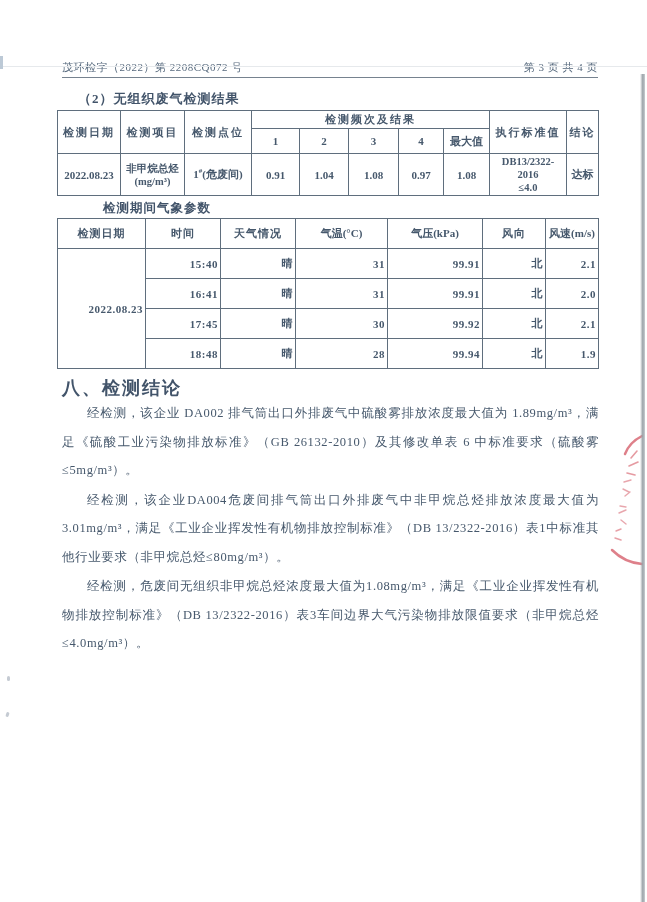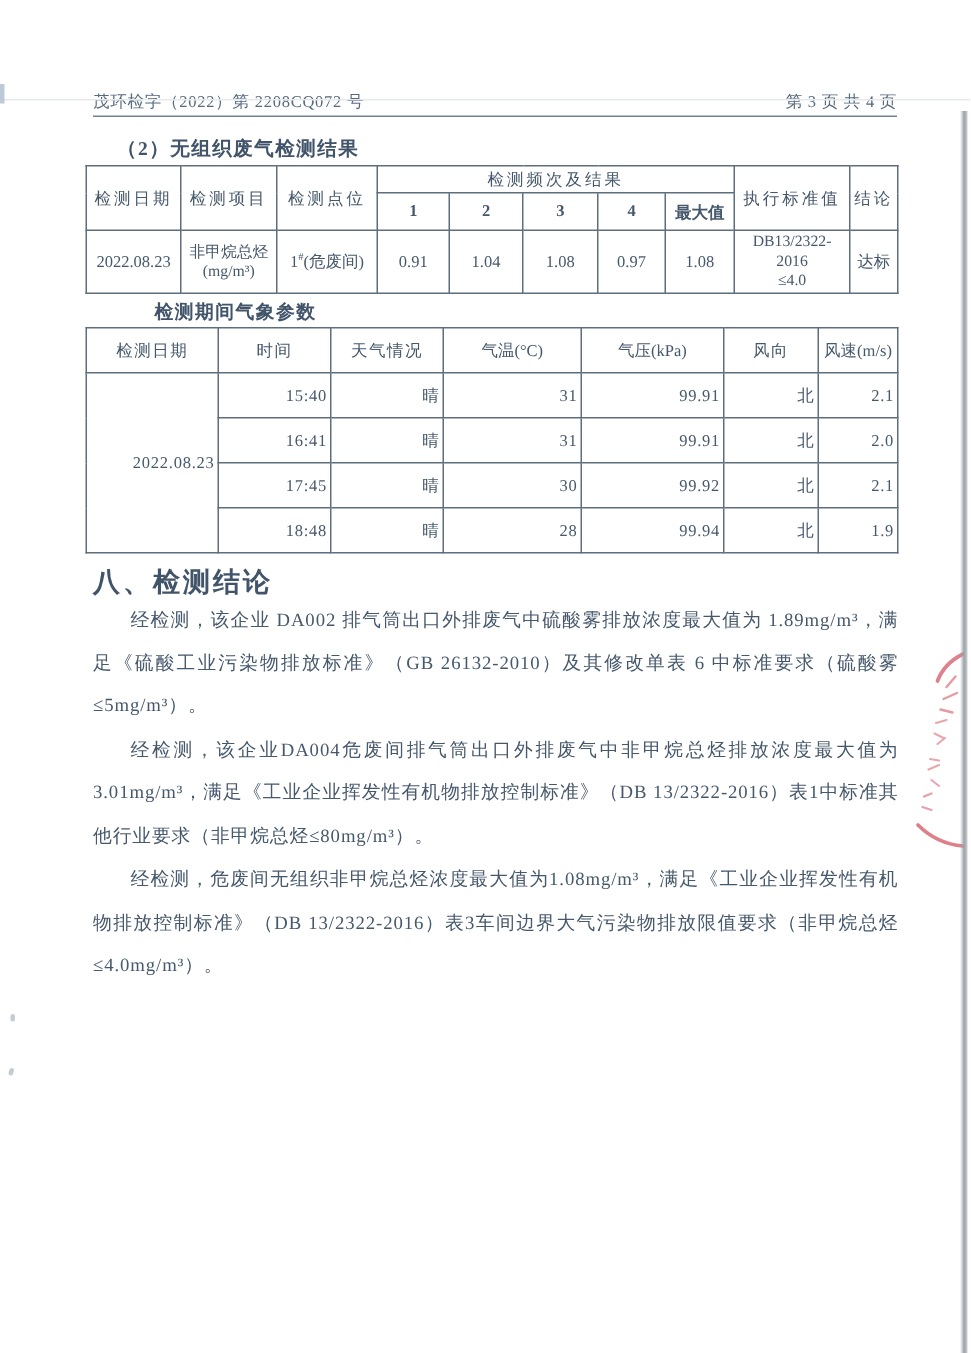--- a/index.html
+++ b/index.html
@@ -29,21 +29,21 @@
   .sec-title { font-weight:bold; color:#42546a; }
   .t-result { left:78px; top:90px; font-size:13px; letter-spacing:1px; }
   .t-weather { left:67px; top:200px; font-size:12.5px; letter-spacing:1px;margin-left:36px; }
   .t-conclusion { left:62px; top:376px; font-size:18px; letter-spacing:2px; }
 
   
   table { border-collapse:collapse; table-layout:fixed; }
   td, th {
     border:1px solid #5f6e7d;
     text-align:center; vertical-align:middle;
-    font-size:11px; color:#46586c; font-weight:normal;
+    font-size:11px; color:#46586c; font-weight:bold;
     padding:1px 2px; overflow:hidden;
   }
   th { letter-spacing:2px; }
   .tbl1 { left:57px; top:110px; width:541px; }
   .tbl1 .subhead td { font-weight:bold; letter-spacing:0; }
   .tbl1 .datarow td { height:39px; }
   .cell-2line span { display:block; line-height:13px; letter-spacing:0; }
   .small { font-size:10.5px; }
   sup { font-size:7px; }
 

